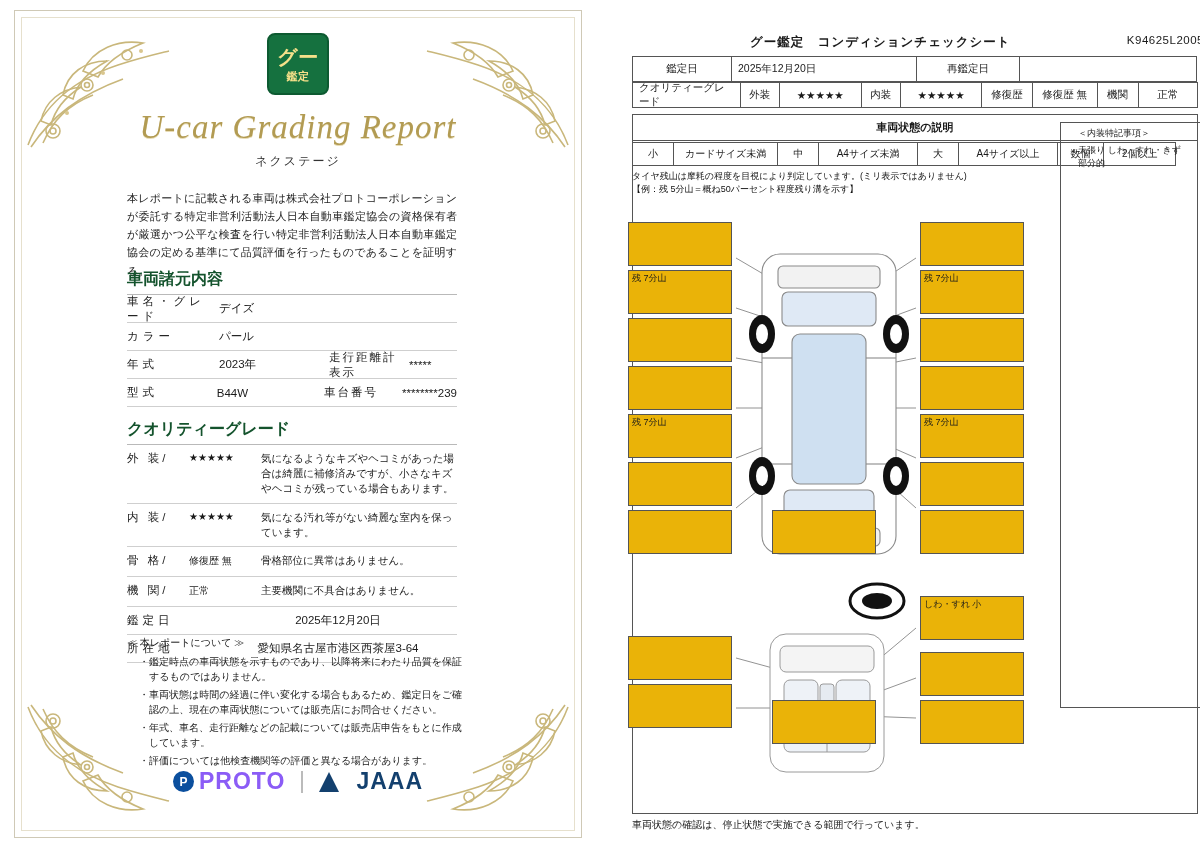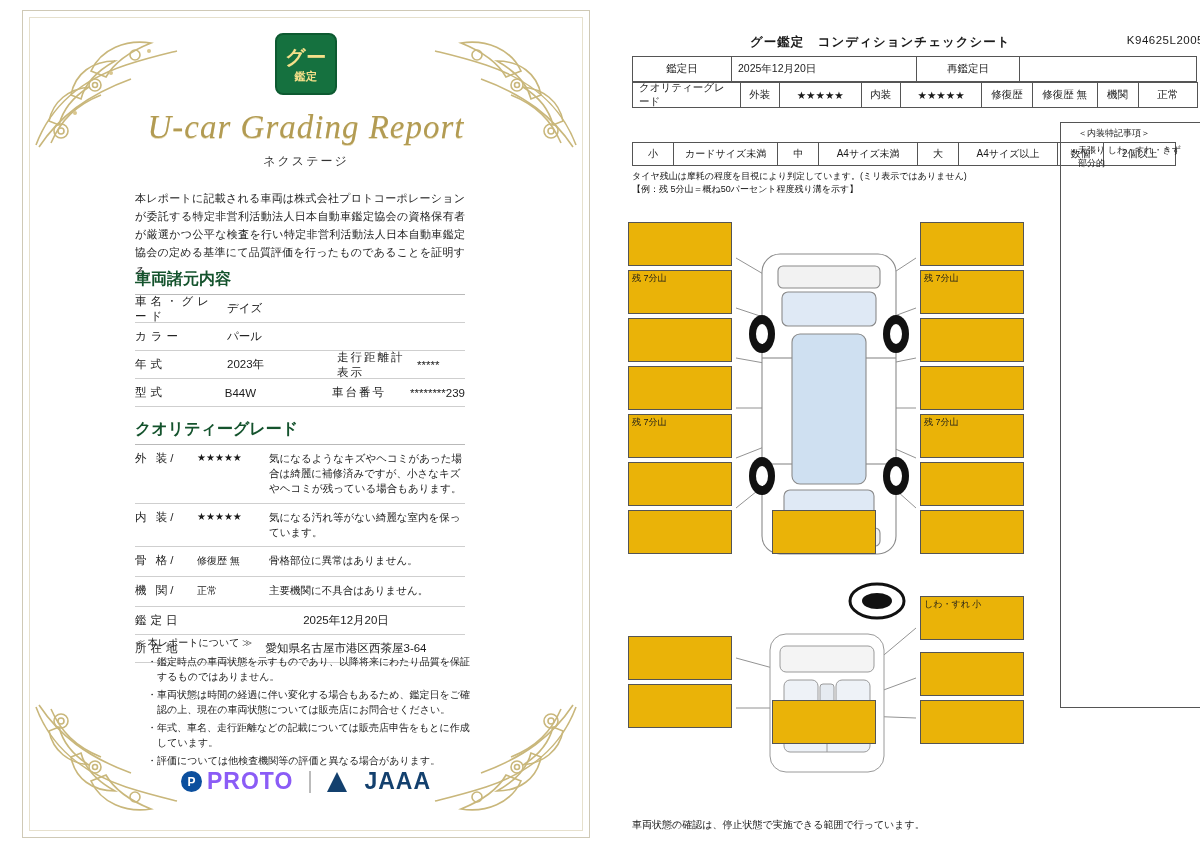--- a/index.html
+++ b/index.html
@@ -12,21 +12,20 @@
     position:relative;
     overflow:hidden;
   }
   .page { position:absolute; inset:0; }
 
   
   .cert {
     position:absolute; left:14px; top:10px; width:568px; height:828px;
     background:#fff;
     border:1px solid #cfc9b6;
-    margin-left:8px;
   }
   .cert-inner {
     position:absolute; inset:6px;
     border:1px solid #e6e0cd;
   }
   
   .flourish {
     position:absolute; width:150px; height:130px; pointer-events:none;
   }
   .fl-tl { left:8px; top:14px; }
@@ -365,20 +364,23 @@
       <div style="width:42px" class="ctr">外装</div>
       <div style="width:88px" class="ctr">★★★★★</div>
       <div style="width:42px" class="ctr">内装</div>
       <div style="width:88px" class="ctr">★★★★★</div>
       <div style="width:54px" class="ctr">修復歴</div>
       <div style="width:70px" class="ctr">修復歴 無</div>
       <div style="width:44px" class="ctr">機関</div>
       <div style="width:64px" class="ctr">正常</div>
     </div>
 
+    <div class="panel">
+      <div class="panel-head">車両状態の説明</div>
+    </div>
 
     <div class="size-row">
       <div style="width:46px">小</div>
       <div style="width:116px">カードサイズ未満</div>
       <div style="width:46px">中</div>
       <div style="width:110px">A4サイズ未満</div>
       <div style="width:46px">大</div>
       <div style="width:110px">A4サイズ以上</div>
       <div style="width:52px">数個</div>
       <div style="width:80px">2個以上</div>

